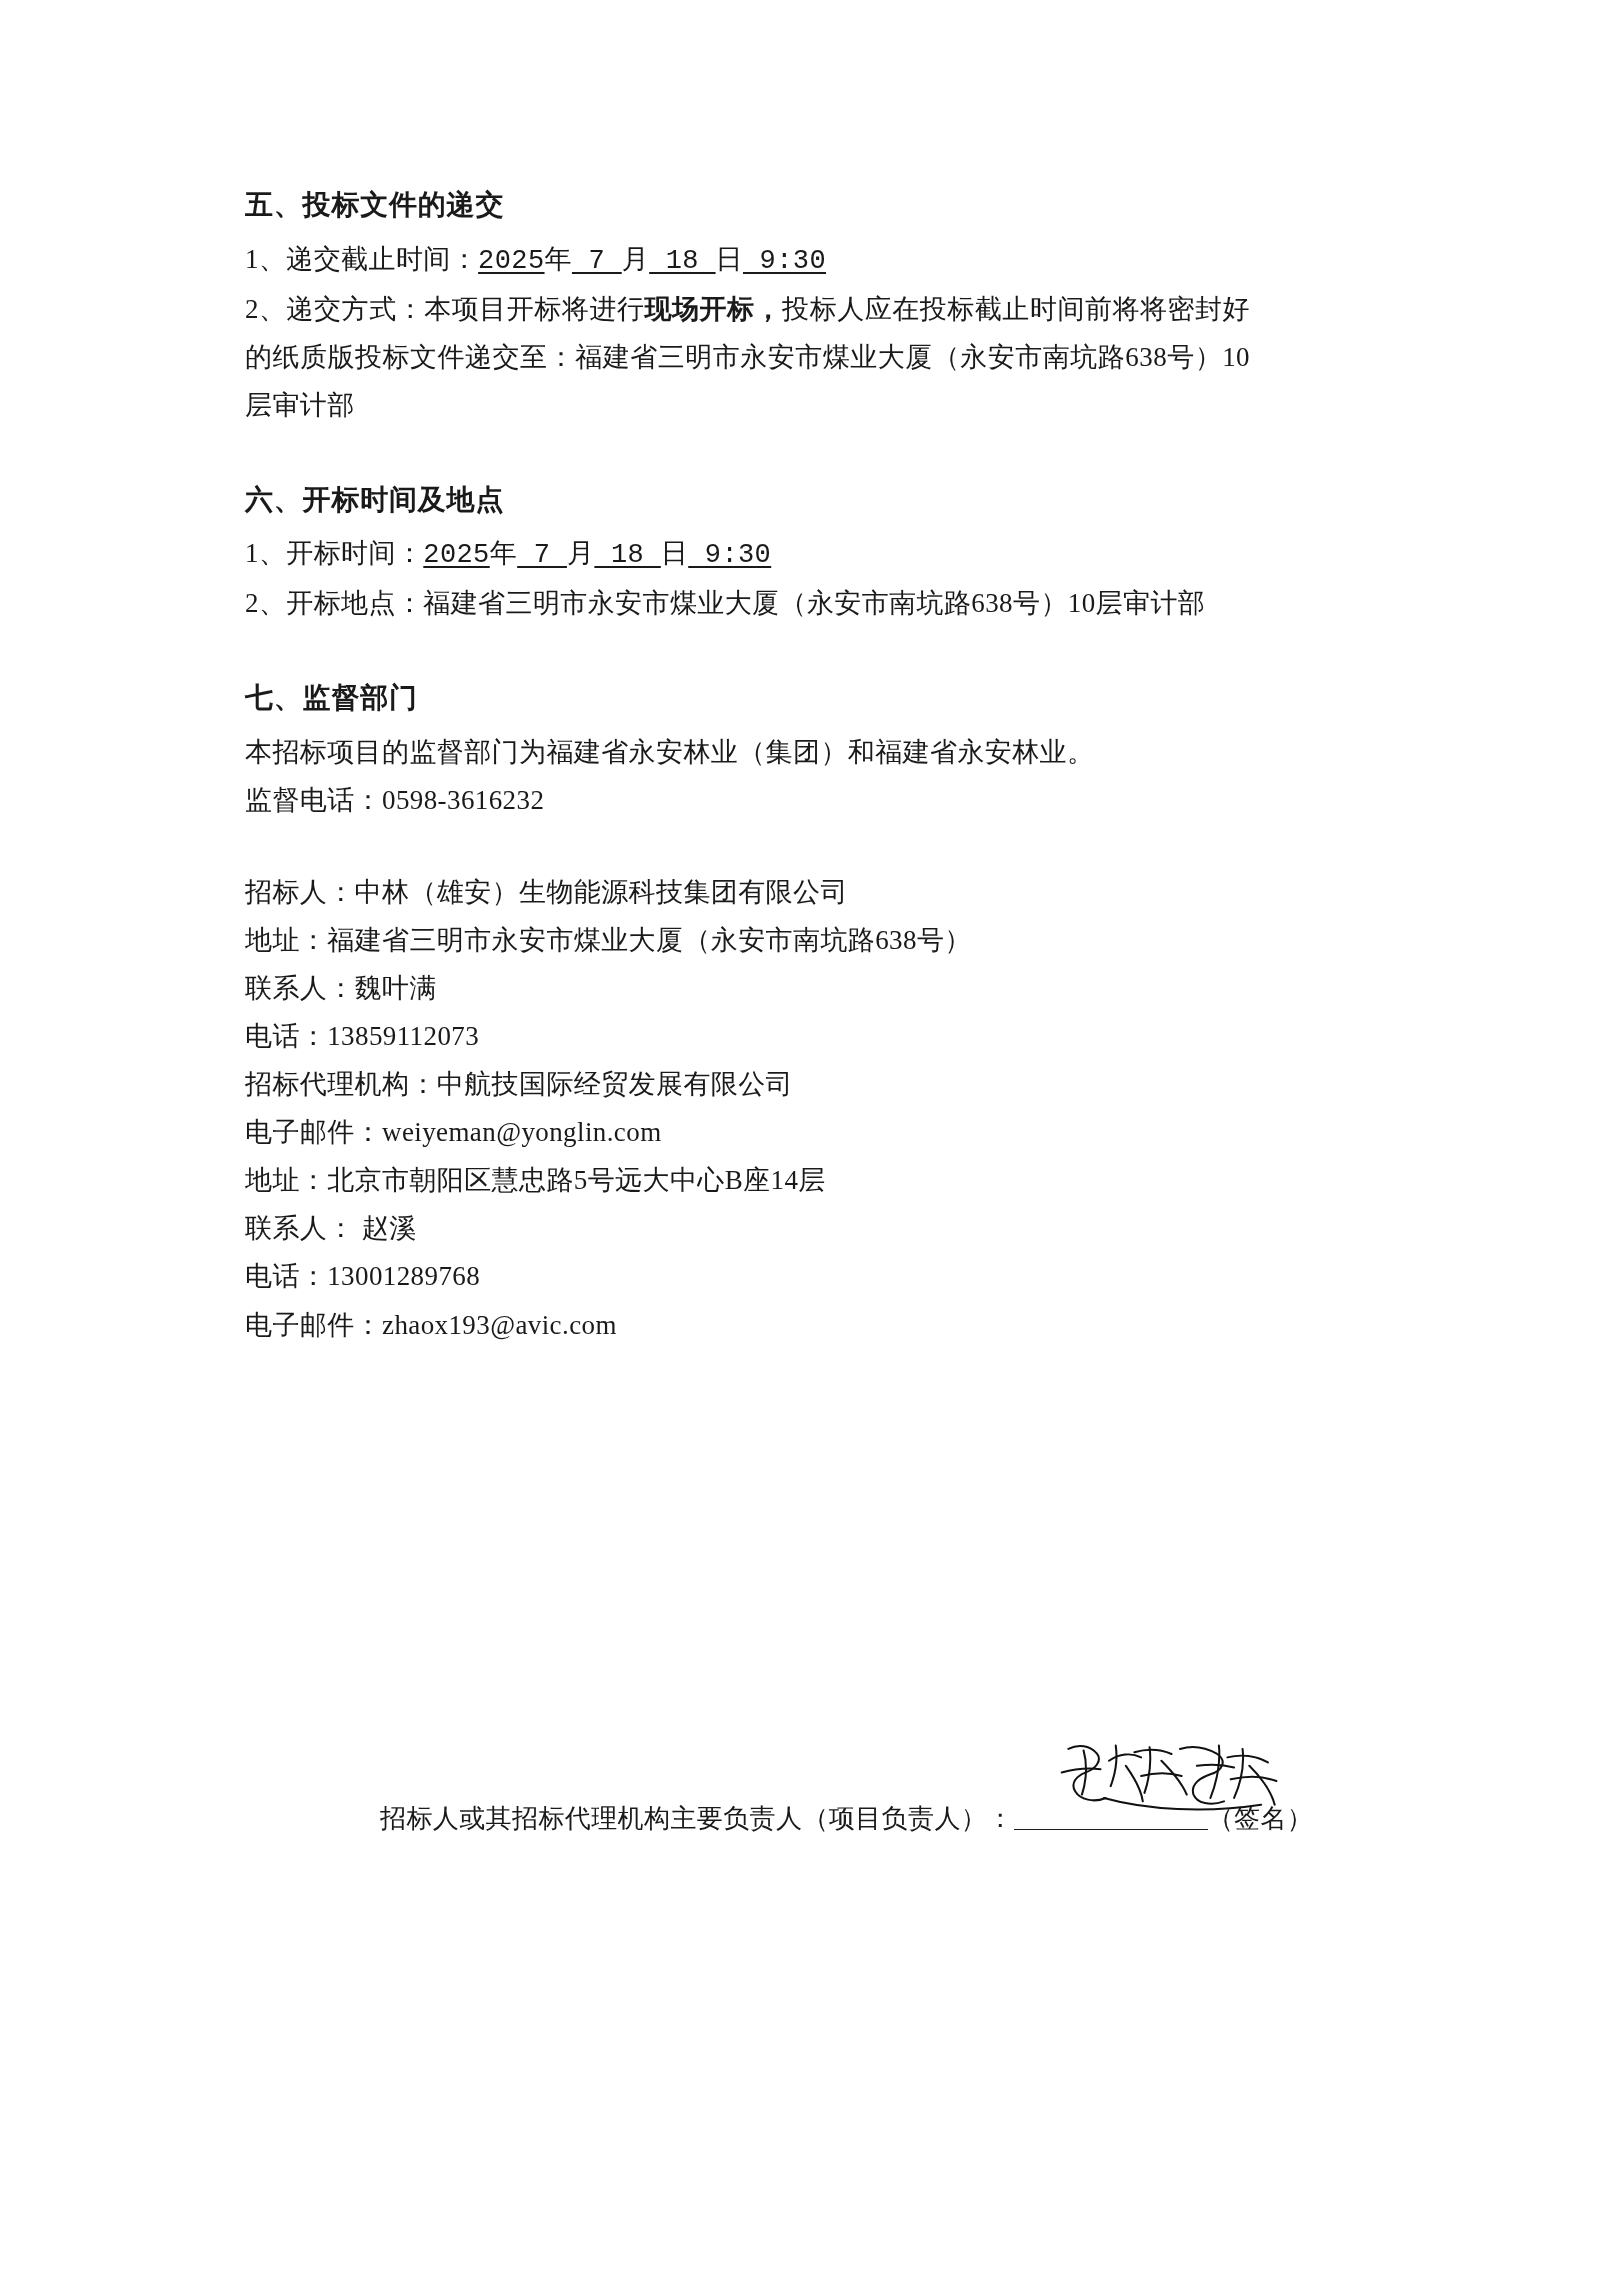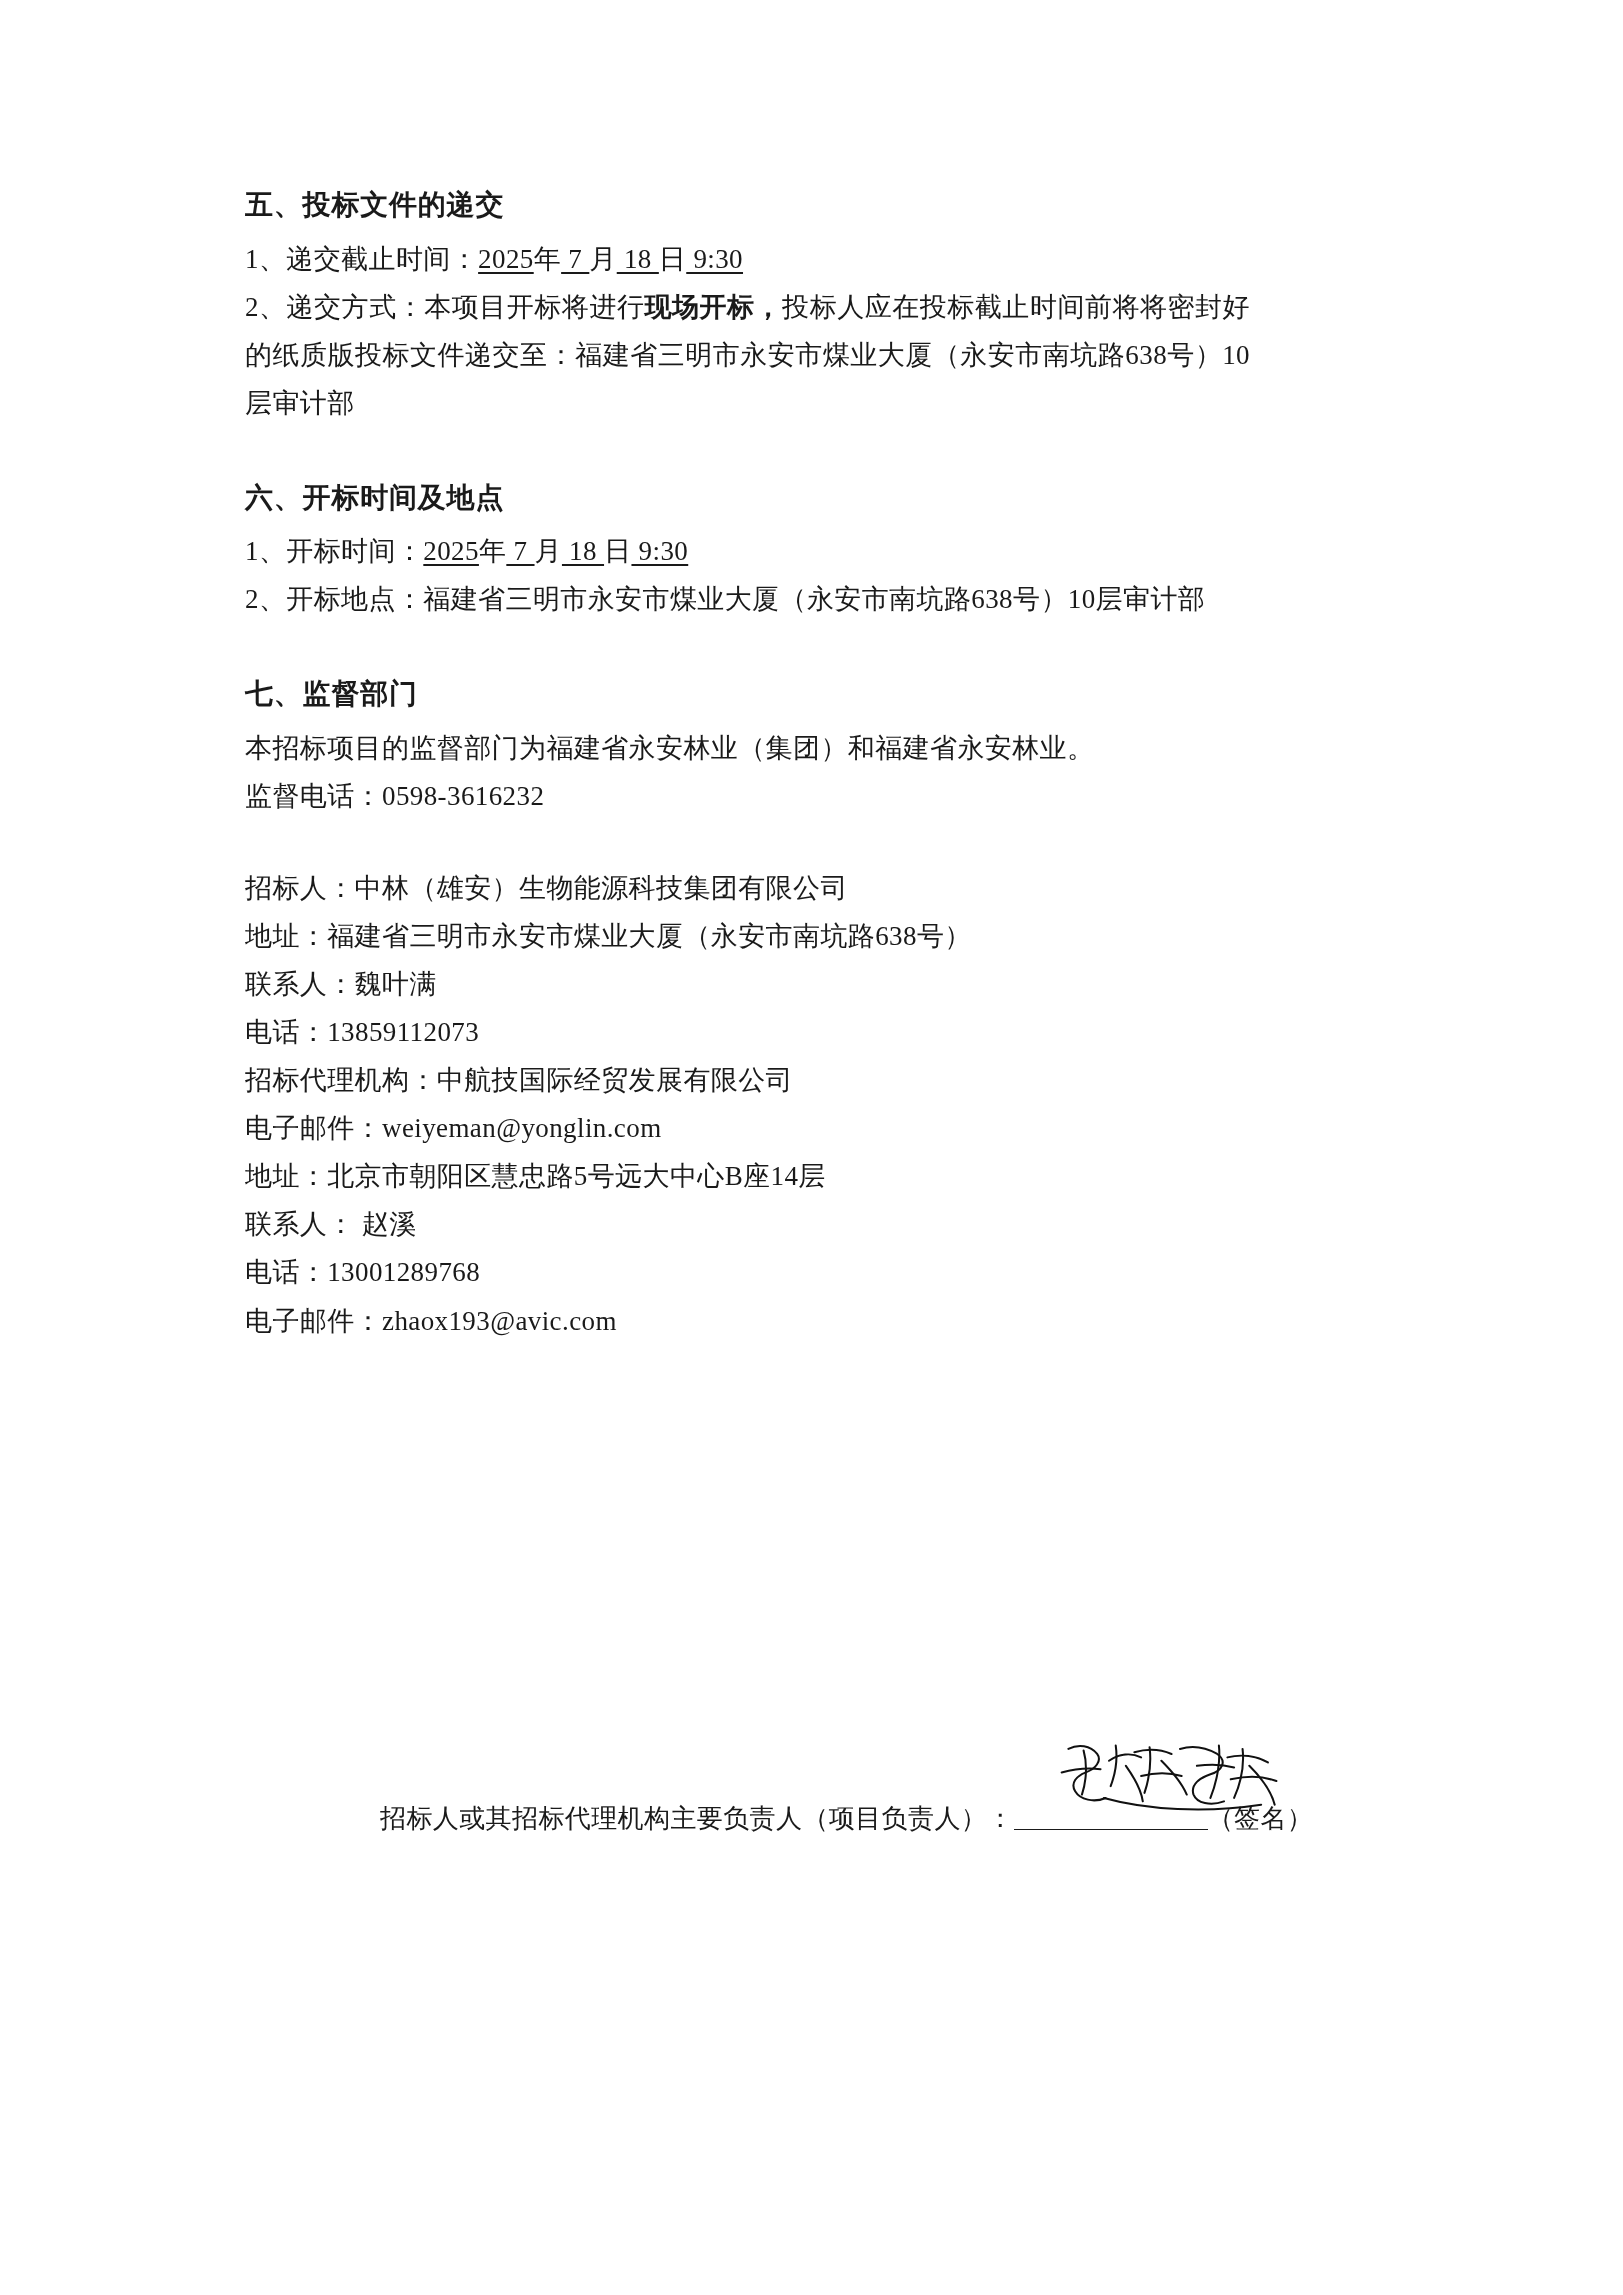--- a/index.html
+++ b/index.html
@@ -41,21 +41,21 @@
   }
   .gap-lg { height: 44px; }
   .u {
     text-decoration: underline;
     text-underline-offset: 4.2px;
   }
   .b {
     font-weight: bold;
   }
   .latin {
-    font-family: Liberation Serif, serif;
+    font-family: Liberation Mono, monospace;
   }
   .sig-block {
     position: absolute;
     left: 245px;
     top: 1801px;
     width: 1133px;
   }
   .sig-line {
     font-size: 26px;
     letter-spacing: 0.4px;

